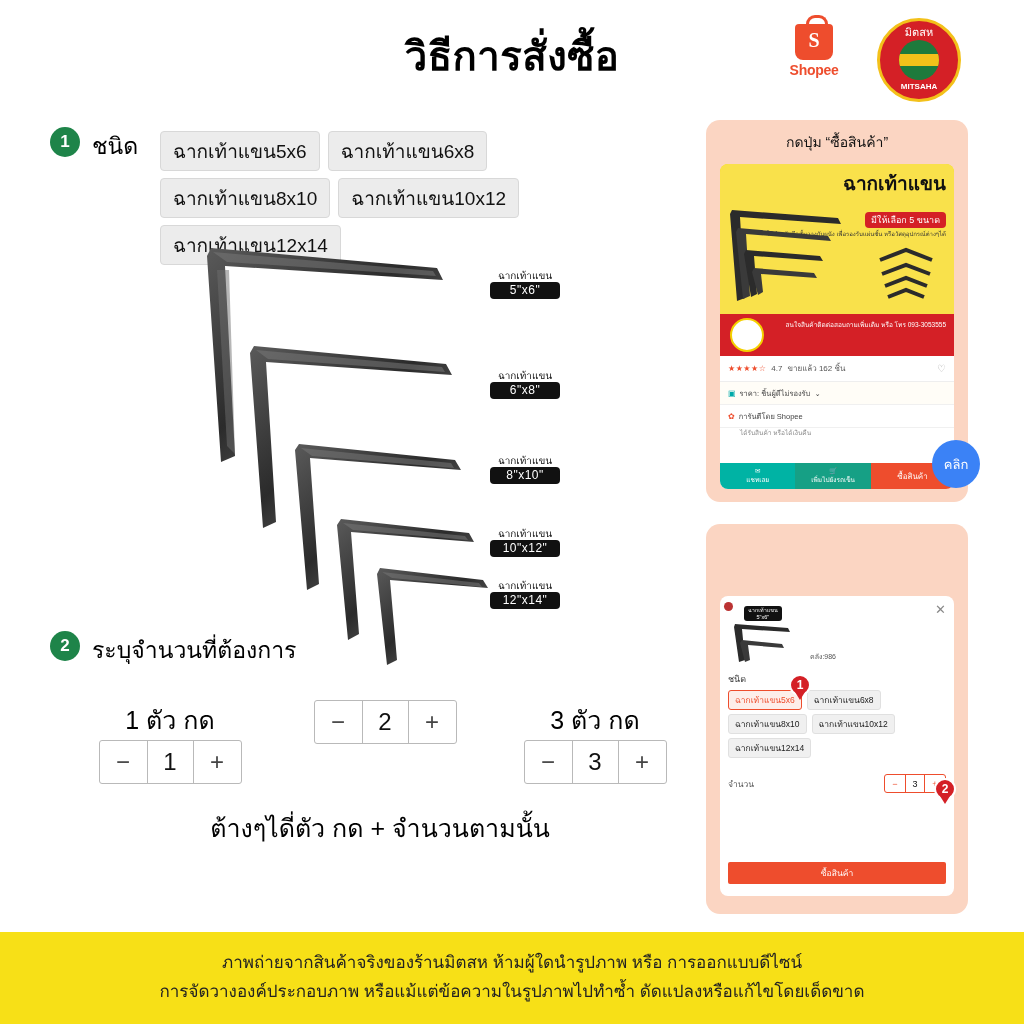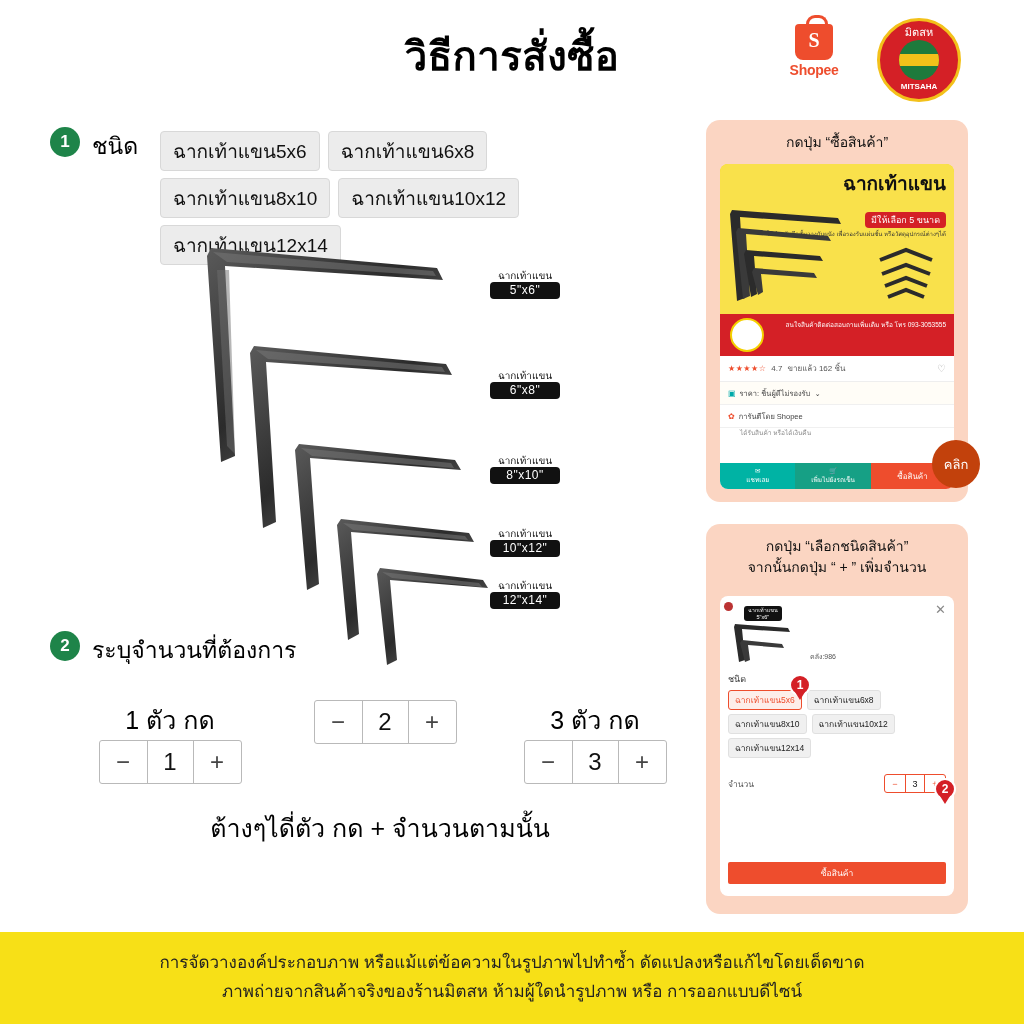--- a/index.html
+++ b/index.html
@@ -290,21 +290,21 @@
              display: flex; flex-direction: column; align-items: center; justify-content: center; }
   .pb-cart { flex: 1; background: #16a085; color: #fff; font-size: 6.5px;
              display: flex; flex-direction: column; align-items: center; justify-content: center; }
   .pb-buy { flex: 1.1; background: #ee4d2d; color: #fff; font-size: 8px;
             display: flex; align-items: center; justify-content: center; }
 
   .click-bubble {
     position: absolute;
     width: 48px; height: 48px;
     border-radius: 50%;
-    background: #c2410c;
+    background: #3b82f6;
     color: #fff;
     font-size: 13px;
     display: flex; align-items: center; justify-content: center;
   }
   .click1 { left: 932px; top: 440px; }
 
   
   .sheet-close {
     position: absolute; right: 8px; top: 6px;
     font-size: 13px; color: #888;
@@ -585,24 +585,20 @@
         <span>🛒</span>
         <span>เพิ่มไปยังรถเข็น</span>
       </div>
       <div class="pb-buy">ซื้อสินค้า</div>
     </div>
   </div>
 </div>
 <div class="click-bubble click1">คลิก</div>
 
 <div class="panel panel2">
-  <div class="panel-head">
-    <div>กดปุ่ม “เลือกชนิดสินค้า”</div>
-    <div>จากนั้นกดปุ่ม “ + ” เพิ่มจำนวน</div>
-  </div>
 
   <div class="phone phone2">
     <div class="sheet-close">✕</div>
 
     <div class="sheet-top">
       <div class="sheet-thumb">
         <div class="thumb-tag">
           <div>ฉากเท้าแขน</div>
           <div>5"x6"</div>
         </div>
@@ -640,15 +636,15 @@
       </div>
     </div>
 
     <div class="sheet-buy">ซื้อสินค้า</div>
   </div>
 </div>
 <div class="marker m1">1</div>
 <div class="marker m2">2</div>
 
 <div class="footer">
+  <div>ภาพถ่ายจากสินค้าจริงของร้านมิตสห ห้ามผู้ใดนำรูปภาพ หรือ การออกแบบดีไซน์</div>
   <div>การจัดวางองค์ประกอบภาพ หรือแม้แต่ข้อความในรูปภาพไปทำซ้ำ ดัดแปลงหรือแก้ไขโดยเด็ดขาด</div>
-  <div>ภาพถ่ายจากสินค้าจริงของร้านมิตสห ห้ามผู้ใดนำรูปภาพ หรือ การออกแบบดีไซน์</div>
 </div>
 
 </body></html>

